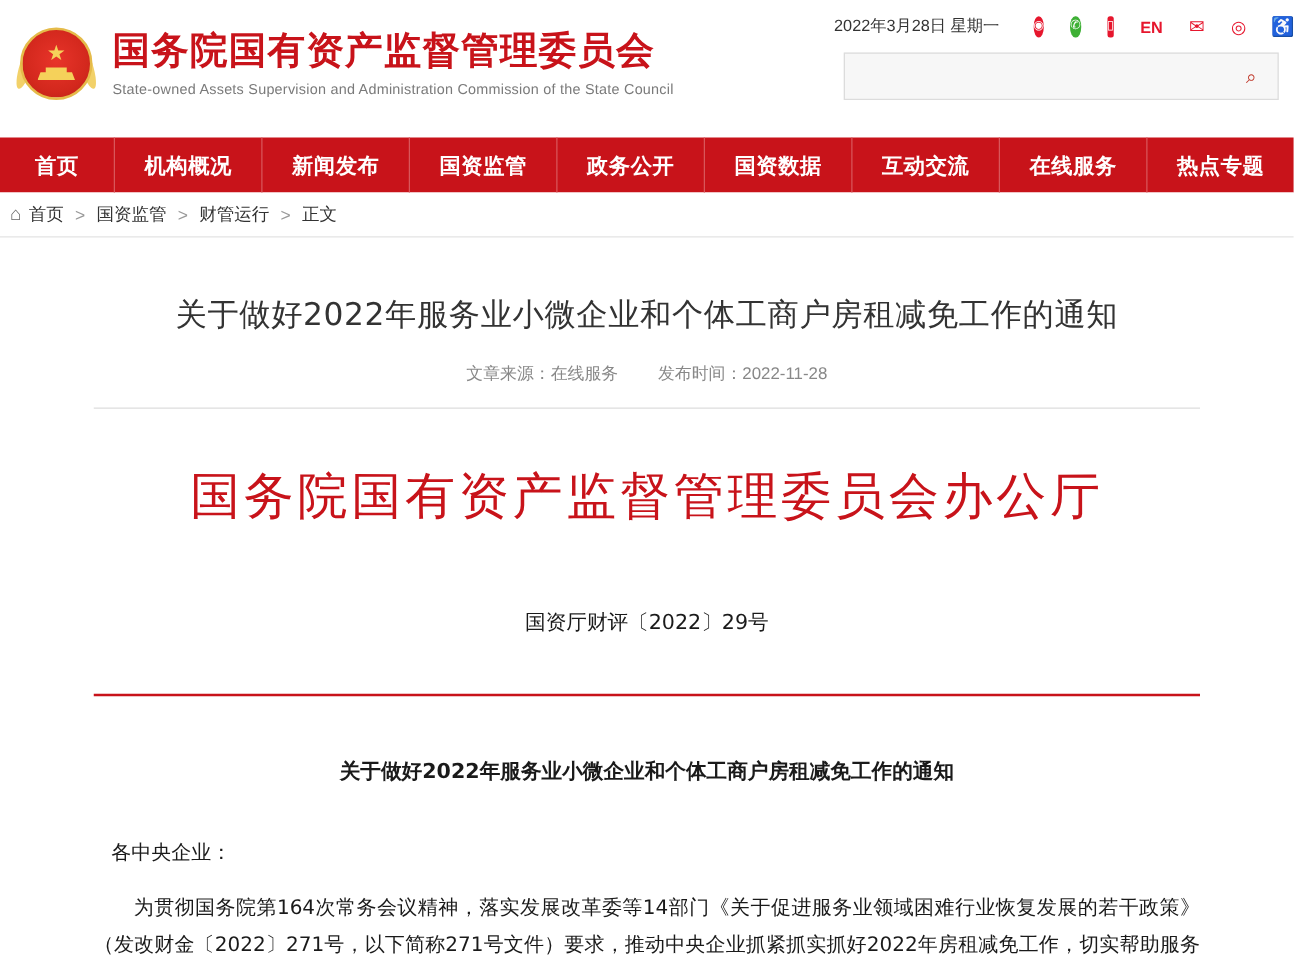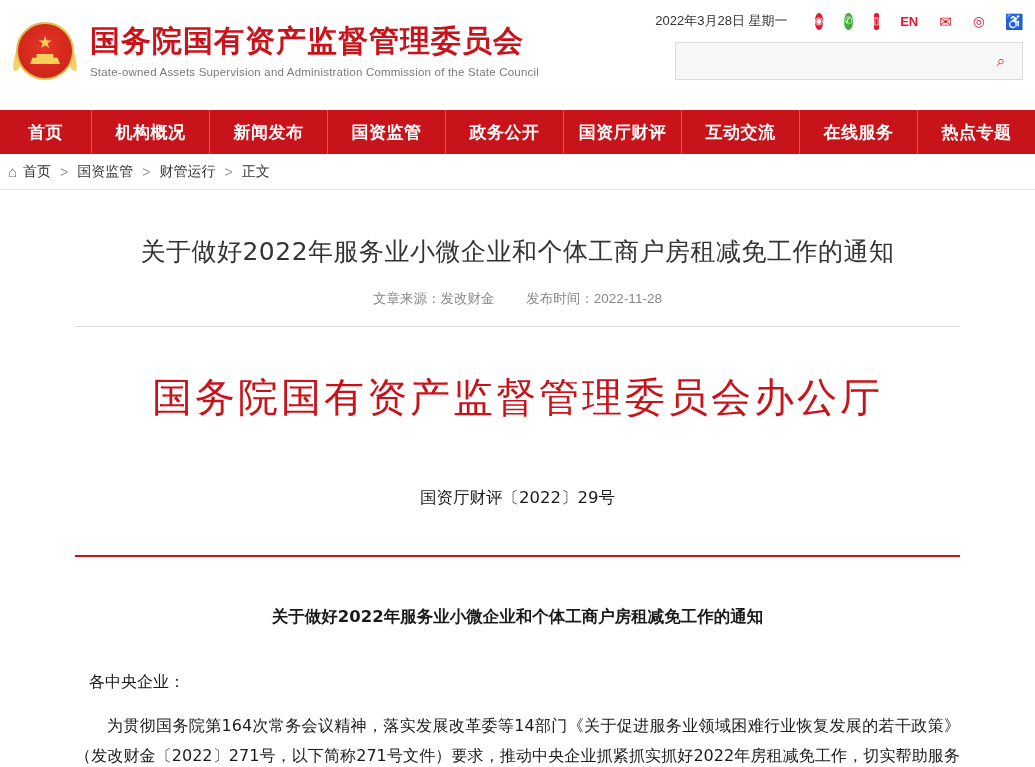--- a/index.html
+++ b/index.html
@@ -92,21 +92,20 @@
     position: absolute;
     right: 0; top: 10px;
     width: 360px;
   }
   .util-row {
     display: flex;
     align-items: center;
     justify-content: flex-end;
     gap: 21px;
     height: 22px;
-    padding-right: 12px;
   }
   .util-date {
     font-size: 13px;
     color: #333;
     margin-right: 6px;
     white-space: nowrap;
   }
   .util-ic {
     width: 17px; height: 17px;
     display: inline-flex;
@@ -312,41 +311,41 @@
       </div>
     </div>
   </div>
 
   <div class="nav">
     <div class="nav-item home">首页</div>
     <div class="nav-item">机构概况</div>
     <div class="nav-item">新闻发布</div>
     <div class="nav-item">国资监管</div>
     <div class="nav-item">政务公开</div>
-    <div class="nav-item">国资厅财评</div>
+    <div class="nav-item">国资数据</div>
     <div class="nav-item">互动交流</div>
     <div class="nav-item">在线服务</div>
     <div class="nav-item">热点专题</div>
   </div>
 
   <div class="crumb">
     <span class="home-ic">⌂</span>
     <a>首页</a>
     <span class="sep">&gt;</span>
     <a>国资监管</a>
     <span class="sep">&gt;</span>
     <a>财管运行</a>
     <span class="sep">&gt;</span>
     <span>正文</span>
   </div>
 
   <div class="article">
     <div class="art-title">关于做好2022年服务业小微企业和个体工商户房租减免工作的通知</div>
     <div class="art-meta">
-      <span>文章来源：发改财金</span>
+      <span>文章来源：在线服务</span>
       <span>发布时间：2022-11-28</span>
     </div>
     <div class="rule"></div>
 
     <div class="doc-head">国务院国有资产监督管理委员会办公厅</div>
     <div class="doc-number">国资厅财评〔2022〕29号</div>
     <div class="red-rule"></div>
 
     <div class="sub-title">关于做好2022年服务业小微企业和个体工商户房租减免工作的通知</div>
     <div class="salutation">各中央企业：</div>

